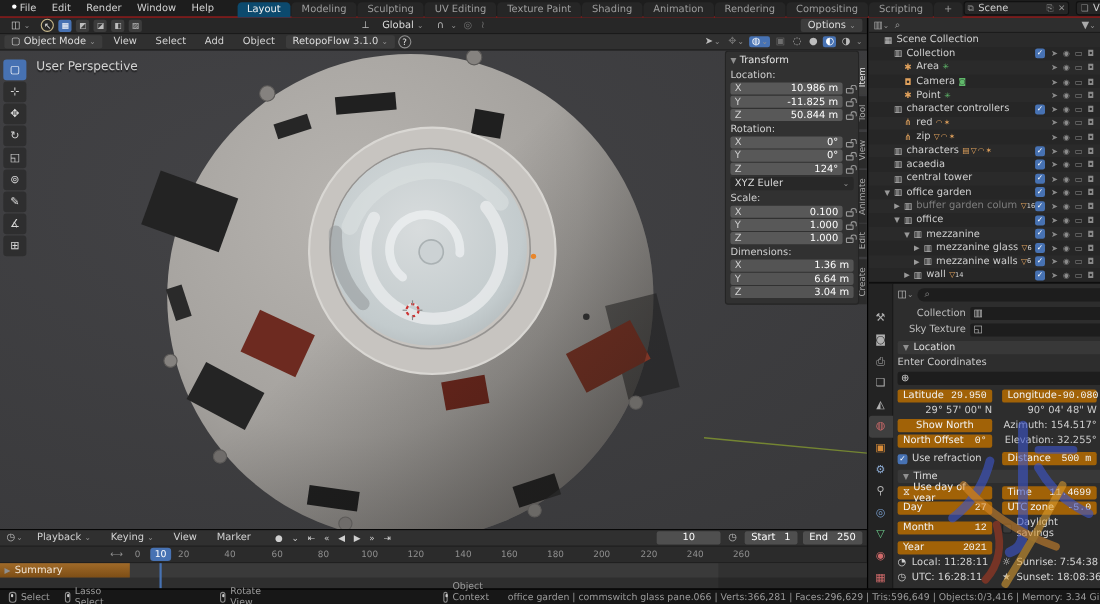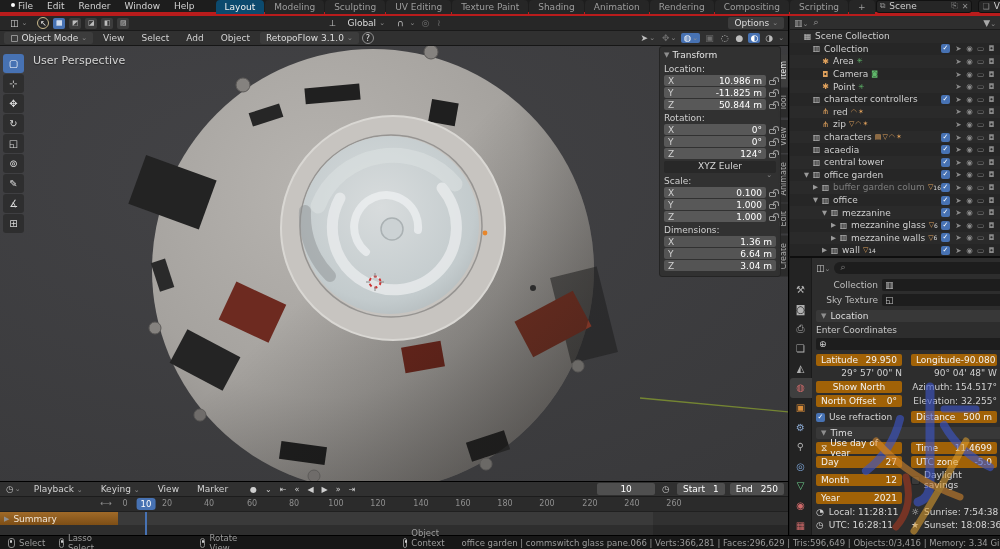--- a/index.html
+++ b/index.html
@@ -5,21 +5,21 @@
   * { margin:0; padding:0; box-sizing:border-box; }
   html,body { background:#111; }
   #app {
     position:relative; width:1000px; height:549px; overflow:hidden;
     font-family:"DejaVu Sans","Liberation Sans",sans-serif;
     font-size:9px; color:#c9c9c9; background:#1d1d1d; user-select:none;
   }
 
   
   #topbar { position:absolute; top:0; left:0; width:1000px; height:16px;
-    background:#1d1d1d; display:flex; align-items:center; border-bottom:4px solid #b91c1c; z-index:30;}
+    background:#1d1d1d; display:flex; align-items:center; border-bottom:1px solid #b91c1c; z-index:30;}
   #blender-logo { width:13px; height:11px; margin:0 5px 0 6px; background:#e87d0d;
     border-radius:55% 45% 50% 50%; position:relative; }
   #blender-logo::after { content:""; position:absolute; left:5px; top:2px; width:4px; height:4px;
     background:#fff; border-radius:50%; }
   .menu-item { padding:0 7px; color:#d2d2d2; }
   #ws-tabs { display:flex; margin-left:14px; height:16px; align-items:flex-end; }
   .ws-tab { padding:2px 9px 2px; background:#262626; color:#9d9d9d; border-radius:4px 4px 0 0;
     margin-right:1px; white-space:nowrap; }
   .ws-tab.active { background:#0c4a6e; color:#f0f0f0; }
   #topbar-right { margin-left:auto; display:flex; align-items:center; gap:6px; padding-right:6px; }
@@ -64,21 +64,21 @@
   .seclab { color:#cfcfcf; margin:3px 0 1px; }
   .axrow { display:flex; align-items:center; margin-bottom:1px; gap:3px; }
   .axfield { flex:1; display:flex; background:#585858; border-radius:2px; height:11px;
     align-items:center; padding:0 4px; }
   .axfield .axl { color:#d0d0d0; width:10px; }
   .axfield .axv { flex:1; text-align:right; color:#fff; }
   .lock { width:7px; height:5px; border:1px solid #9a9a9a; border-radius:1px; position:relative; margin-top:3px; }
   .lock::before { content:""; position:absolute; top:-4px; left:3px; width:4px; height:4px;
     border:1px solid #9a9a9a; border-bottom:none; border-radius:3px 3px 0 0; }
   .eulsel { background:#282828; border-radius:2px; height:12px; display:flex; align-items:center;
-    padding:0 4px; color:#d8d8d8; margin:2px 0;flex-direction:column; }
+    padding:0 4px; color:#d8d8d8; margin:2px 0; }
   #ntabs { position:absolute; right:-1px; top:8px; width:11px; display:flex; flex-direction:column; gap:2px; z-index:4;}
   .ntab { writing-mode:vertical-rl; transform:rotate(180deg); background:#2b2b2b; color:#a8a8a8;
     font-size:8px; padding:7px 0; border-radius:0 2px 2px 0; text-align:center; line-height:11px;}
   .ntab.active { background:#3d3d3d; color:#e8e8e8; }
 
   
   #timeline { height:54px; display:flex; flex-direction:column; border-top:1px solid #000; }
   #tl-header { height:15px; background:#303030; display:flex; align-items:center; padding:0 4px; gap:4px;
     border-bottom:1px solid #1c1c1c;}
   #tl-transport { display:flex; align-items:center; gap:2px; margin-left:8px; }
@@ -137,21 +137,21 @@
   .prow { display:flex; align-items:center; height:13px; margin-bottom:2px; gap:4px; }
   .plabel { width:62px; text-align:right; color:#bdbdbd; flex:0 0 auto; }
   .pfield { flex:1; background:#1d1d1d; border-radius:2px; height:12px; display:flex; align-items:center;
     padding:0 3px; gap:3px; color:#d0d0d0; }
   .pgroup { background:#383838; border-radius:2px; height:12px; display:flex; align-items:center;
     padding:0 5px; gap:4px; color:#dedede; margin:4px 0 2px; }
   .half { display:flex; gap:9px; margin-bottom:2px; }
   .hslot { width:86px; display:flex; align-items:center; }
   .slider { width:100%; background:#a16207; border-radius:2px; height:12px; display:flex;
     align-items:center; padding:0 5px; color:#f2f2f2; }
-  .slider .sv { margin-left:auto; }
+  .slider .sv { margin-left:auto;font-family:Liberation Mono, monospace; }
   .ptext { color:#cfcfcf; width:100%; text-align:right; }
   .cb2 { width:9px; height:9px; border-radius:2px; margin-right:4px; flex:0 0 auto; }
   .cb2.on { background:#4772b3; color:#fff; font-size:7px; line-height:9px; text-align:center; }
   .cb2.off { background:#3a3a3a; border:1px solid #222; }
   .footrow { display:flex; margin:3px 0 0; }
   .fslot { width:95px; display:flex; align-items:center; gap:5px; color:#d6d6d6; }
   .fic { font-size:9px; color:#cfcfcf; }
   #watermark { position:absolute; right:-8px; bottom:-4px; width:160px; height:160px; opacity:.62;
     pointer-events:none; z-index:6;}
 

